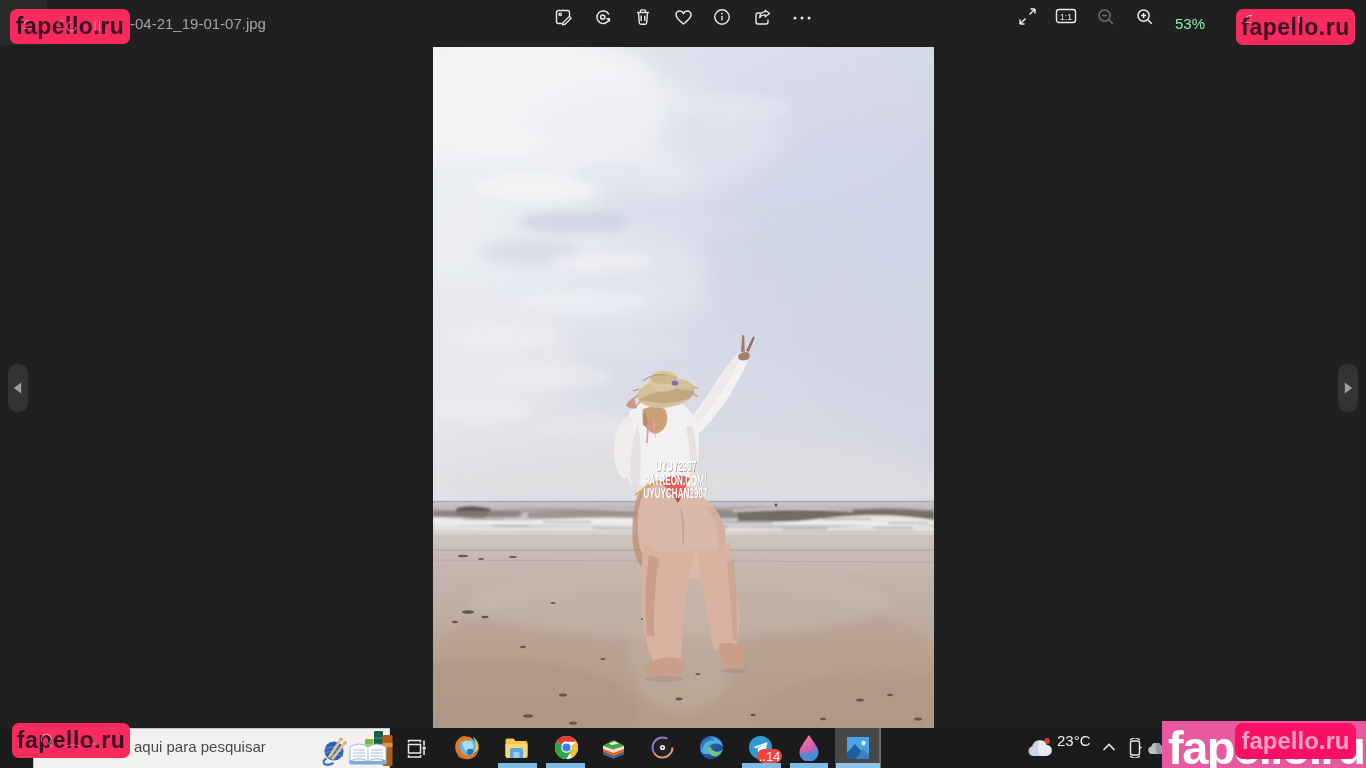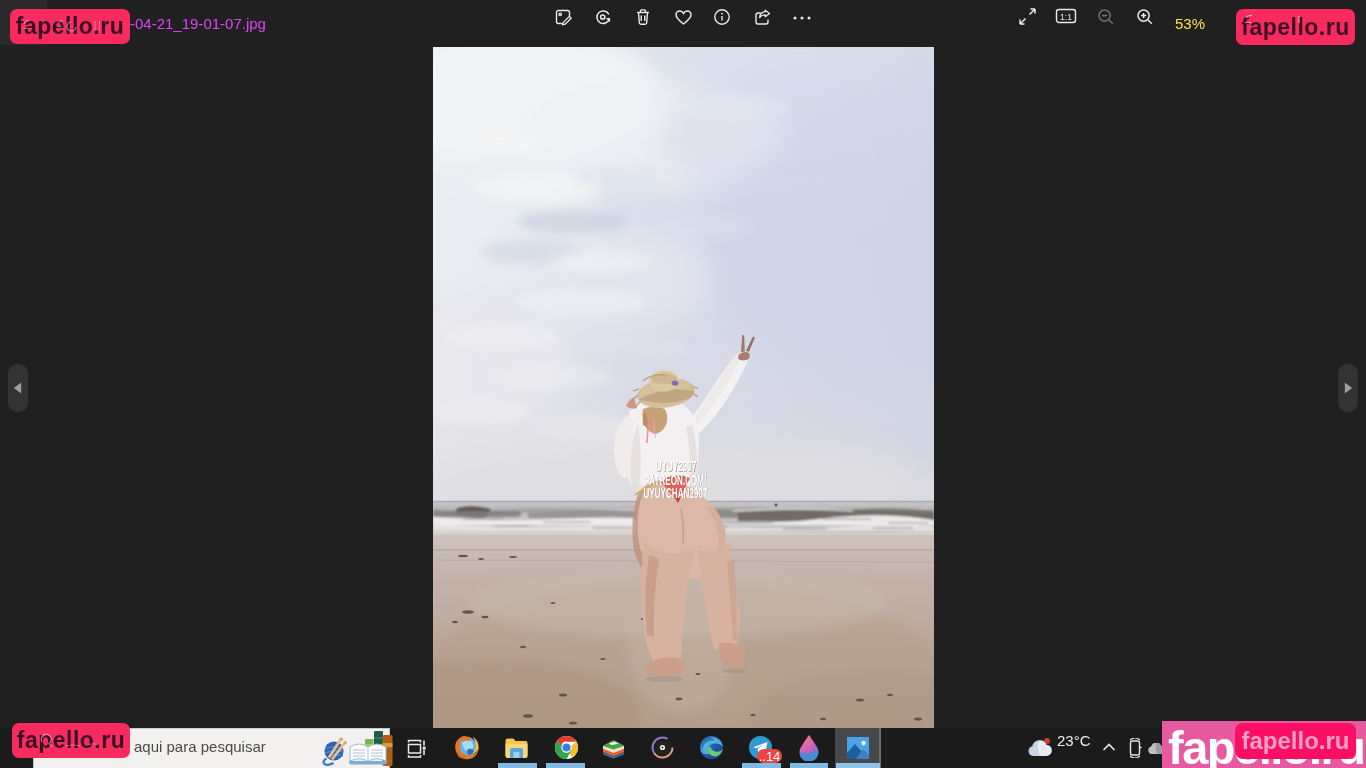--- a/index.html
+++ b/index.html
@@ -12,21 +12,21 @@
   .fapred { position:absolute; background:#f92a5e; border-radius:7px;
     display:flex; align-items:center; justify-content:center;
     color:#3c1024; font-weight:bold; letter-spacing:0.5px; }
 </style>
 </head>
 <body>
 <div id="stage">
 
   <div class="abs" style="left:0;top:0;width:47px;height:45px;background:#2a2a2a;"></div>
 
-  <div class="abs" style="left:130px;top:15px;color:#d946ef;font-size:15px;">-04-21_19-01-07.jpg</div>
+  <div class="abs" style="left:130px;top:15px;color:#a3a3a3;font-size:15px;">-04-21_19-01-07.jpg</div>
 
   <div class="ticon" style="left:546px;">
     <svg width="20" height="20" viewBox="0 0 20 20" fill="none" stroke="#e9e9e9" stroke-width="1.4">
       <path d="M16.5 9.5 v-4 a2 2 0 0 0 -2 -2 h-9 a2 2 0 0 0 -2 2 v9 a2 2 0 0 0 2 2 h4"></path>
       <circle cx="7.2" cy="7.3" r="1.2"></circle>
       <path d="M12.1 17.2 l6 -6 l-1.8 -1.8 l-6 6 l-0.7 2.5 z" fill="none" stroke-width="1.3" stroke-linejoin="round"></path>
     </svg>
   </div>
   <div class="ticon" style="left:586px;">
     <svg width="20" height="20" viewBox="0 0 20 20" fill="none" stroke="#e9e9e9" stroke-width="1.5">
@@ -88,21 +88,21 @@
       <path d="M6 8.6 h5.2"></path>
     </svg>
   </div>
   <div class="ticon" style="left:1128px;">
     <svg width="20" height="20" viewBox="0 0 20 20" fill="none" stroke="#e9e9e9" stroke-width="1.5">
       <circle cx="8.6" cy="8.6" r="5.6"></circle>
       <path d="M12.8 12.8 l4 4"></path>
       <path d="M6 8.6 h5.2 M8.6 6 v5.2"></path>
     </svg>
   </div>
-  <div class="abs" style="left:1168px;top:15px;width:44px;text-align:center;color:#fde047;font-size:15px;">53%</div>
+  <div class="abs" style="left:1168px;top:15px;width:44px;text-align:center;color:#86efac;font-size:15px;">53%</div>
 
   <div class="abs" style="left:433px;top:47px;width:501px;height:681px;" id="photo">
   <svg width="501" height="681" viewBox="0 0 501 681">
     <defs>
       <linearGradient id="sky" x1="0" y1="0" x2="0" y2="1">
         <stop offset="0" stop-color="#dde1ec"></stop>
         <stop offset="0.4" stop-color="#d3d7e7"></stop>
         <stop offset="0.8" stop-color="#d9d8e1"></stop>
         <stop offset="1" stop-color="#dbd8dd"></stop>
       </linearGradient>

